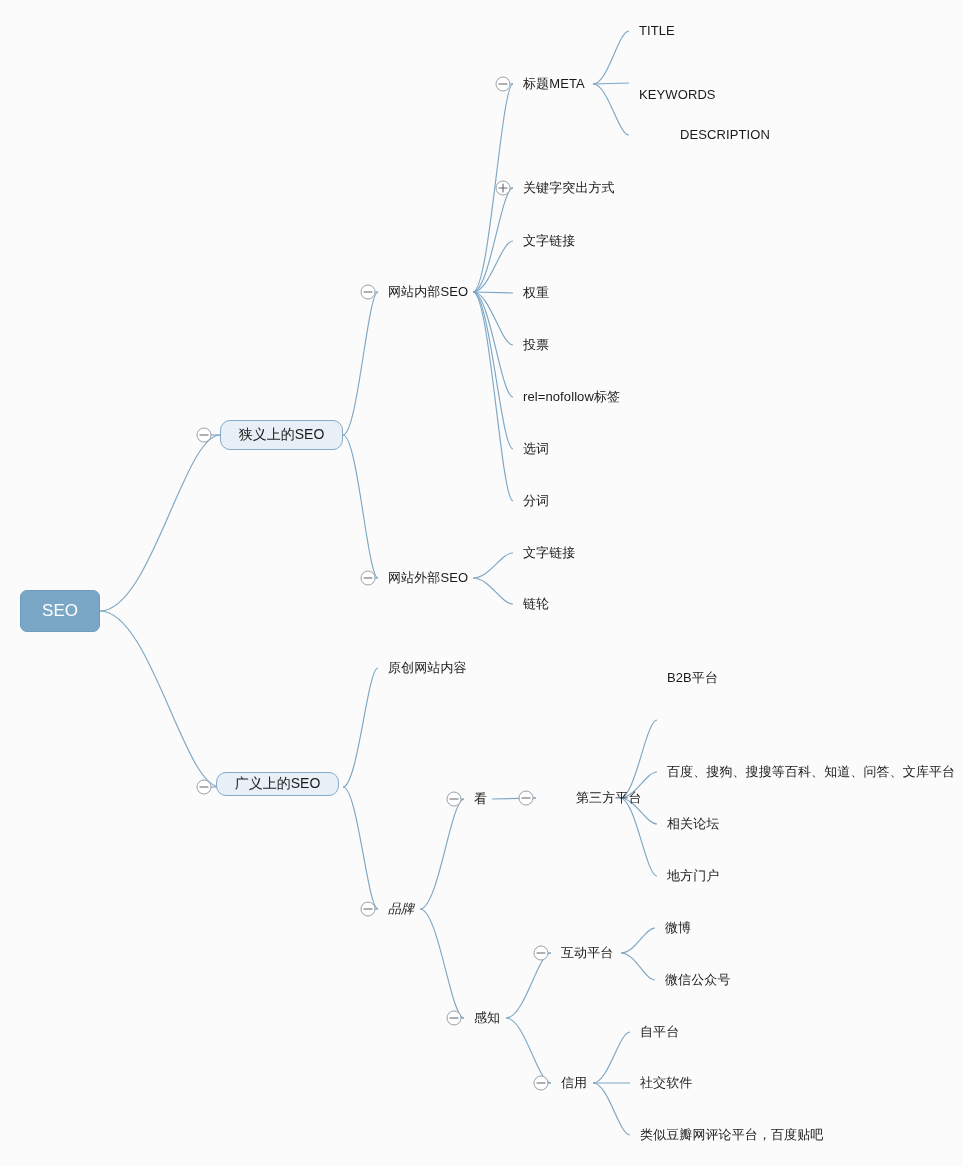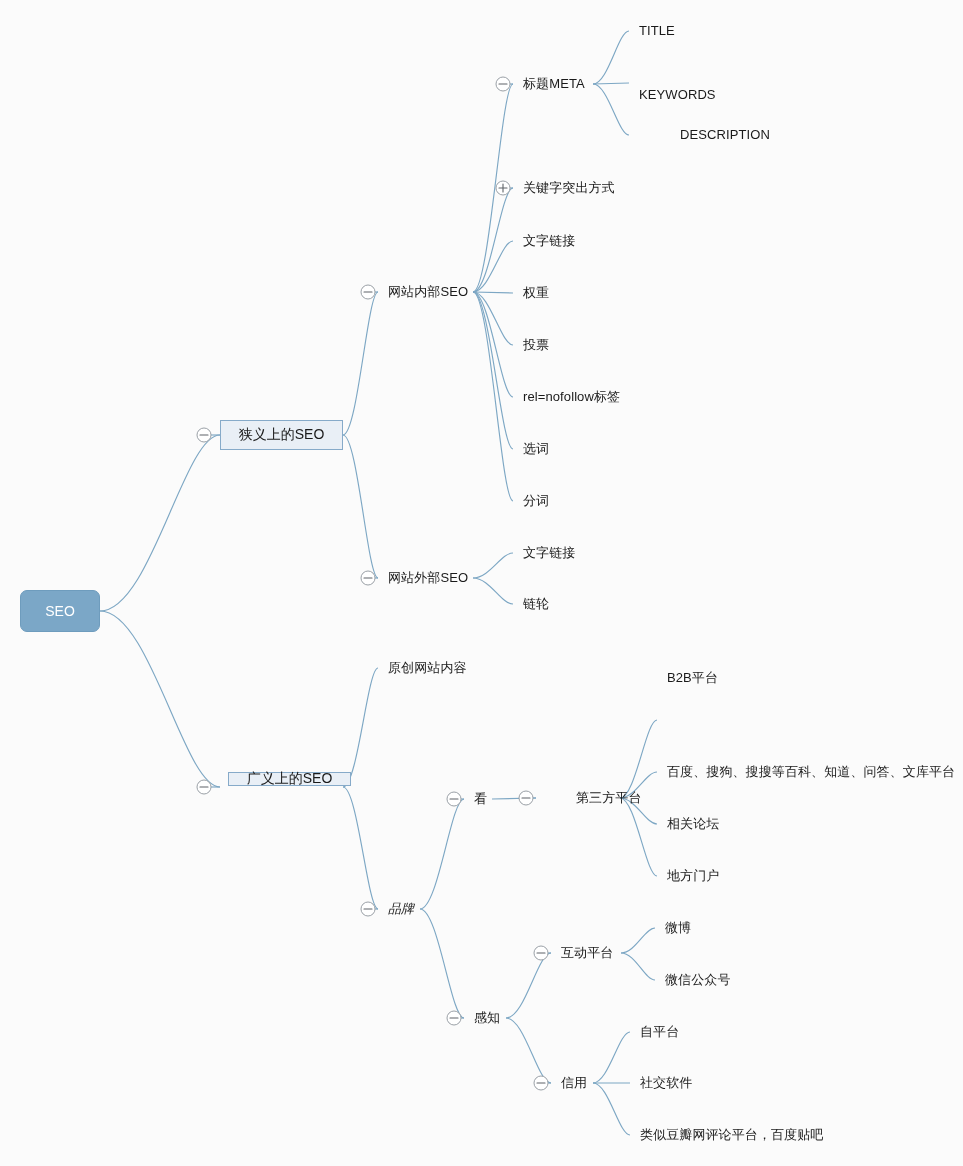--- a/index.html
+++ b/index.html
@@ -52,31 +52,31 @@
     font-size: 13px;
     line-height: 1;
     letter-spacing: 0.1px;
   }
   .node-root {
     position: absolute;
     background: #7ba7c7;
     border: 1px solid #6e9cbd;
     border-radius: 7px;
     color: #ffffff;
-    font-size: 14px;
+    font-size: 17px;
     display: flex;
     align-items: center;
     justify-content: center;
     box-sizing: border-box;
   }
   .node-branch {
     position: absolute;
     background: #e9eff6;
     border: 1px solid #86aac9;
-    border-radius: 0;
+    border-radius: 10px;
     color: #1a1a1a;
     font-size: 14px;
     display: flex;
     align-items: center;
     justify-content: center;
     box-sizing: border-box;
   }
 </style>
 </head>
 <body>
@@ -178,21 +178,21 @@
         </g>
         <g style="cursor: pointer;">
           <circle cx="541" cy="1083" r="7" class="toggle-ring"></circle>
           <line x1="537" y1="1083" x2="545" y2="1083" class="toggle-glyph"></line>
         </g>
       </g>
   </svg>
   <div id="labels-layer">
       <div class="node-root" style="left: 20px; top: 590px; width: 80px; height: 42px;">SEO</div>
       <div class="node-branch" style="left: 220px; top: 420px; width: 123px; height: 30px;">狭义上的SEO</div>
-      <div class="node-branch" style="left: 228px; top: 772px; width: 123px; height: 14px;">广义上的SEO</div>
+      <div class="node-branch" style="left: 216px; top: 772px; width: 123px; height: 24px;">广义上的SEO</div>
       <div class="node-label" style="left: 388px; top: 285px;">网站内部SEO</div>
       <div class="node-label" style="left: 388px; top: 571px;">网站外部SEO</div>
       <div class="node-label" style="left: 523px; top: 77px;">标题META</div>
       <div class="node-label" style="left: 523px; top: 181px;">关键字突出方式</div>
       <div class="node-label" style="left: 523px; top: 234px;">文字链接</div>
       <div class="node-label" style="left: 523px; top: 286px;">权重</div>
       <div class="node-label" style="left: 523px; top: 338px;">投票</div>
       <div class="node-label" style="left: 523px; top: 390px;">rel=nofollow标签</div>
       <div class="node-label" style="left: 523px; top: 442px;">选词</div>
       <div class="node-label" style="left: 523px; top: 494px; text-align: right;">分词</div>

